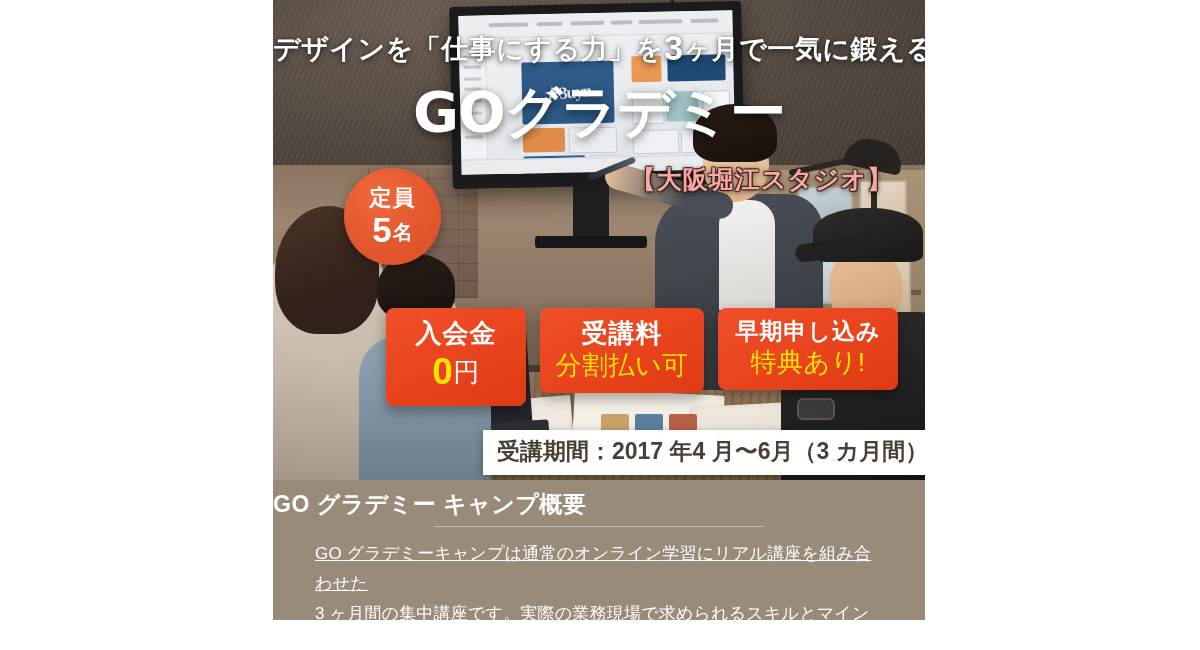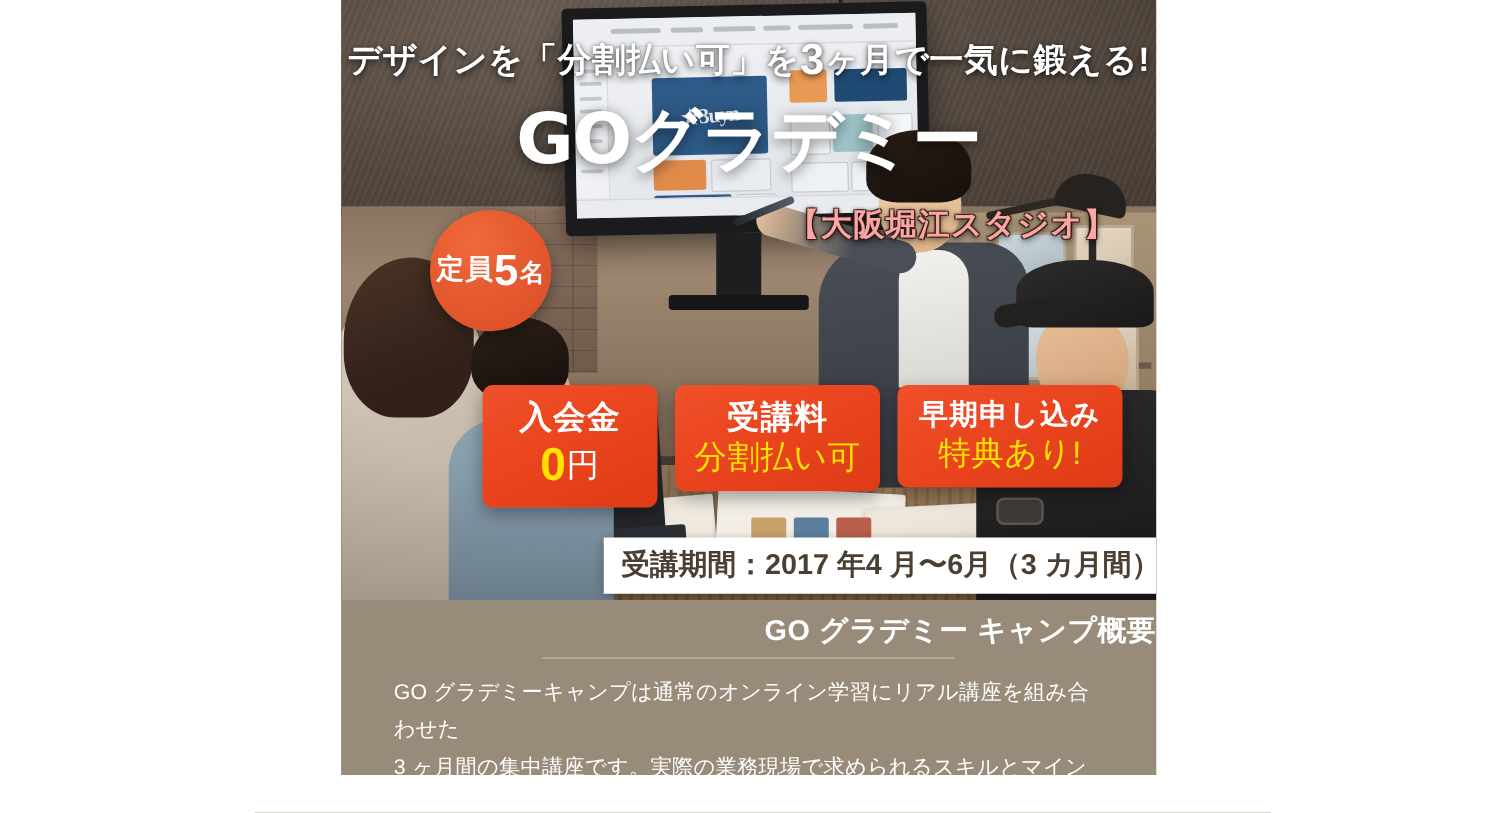--- a/index.html
+++ b/index.html
@@ -246,21 +246,21 @@
     letter-spacing:1px;
     text-shadow:0 0 3px rgba(40,28,20,.95),0 2px 6px rgba(0,0,0,.7),
                 -1px -1px 0 rgba(60,44,32,.8),1px -1px 0 rgba(60,44,32,.8),
                 -1px 1px 0 rgba(60,44,32,.8),1px 1px 0 rgba(60,44,32,.8);
   }
 
   .capacity{
     position:absolute;left:71px;top:168px;width:97px;height:97px;border-radius:50%;
     background:radial-gradient(circle at 36% 28%, #f06a3c 0%, #e55a30 45%, #dc4e26 100%);
     box-shadow:0 4px 12px rgba(0,0,0,.35);
-    display:flex;flex-direction:row;align-items:center;justify-content:center;
+    display:flex;flex-direction:column;align-items:center;justify-content:center;
     color:#fff;line-height:1;
   }
   .capacity .c-lab{font-size:22px;font-weight:700;letter-spacing:1px;margin-bottom:3px;}
   .capacity .c-val{font-size:20px;font-weight:700;text-align:right;}
   .capacity .c-val b{font-size:35px;vertical-align:-3px;margin-right:1px;}
 
   .badges{position:absolute;left:113px;top:308px;display:flex;gap:14px;align-items:flex-start;}
   .badge{
     border-radius:8px;color:#fff;text-align:center;line-height:1.12;
     background:linear-gradient(155deg,#f0502a 0%,#e8431c 55%,#dd3b16 100%);
@@ -281,30 +281,30 @@
     position:absolute;left:210px;top:430px;background:#fff;padding:6px 14px 8px;
     color:#4b3f33;font-size:23px;font-weight:700;letter-spacing:0;white-space:nowrap;
     box-shadow:0 2px 8px rgba(0,0,0,.3);
   }
 
   
   .summary{
     position:absolute;left:0;top:480px;width:652px;height:140px;background:#988b79;
   }
   .sum-title{
-    text-align:right;color:#fff;font-size:23px;font-weight:700;letter-spacing:.5px;
+    text-align:left;color:#fff;font-size:23px;font-weight:700;letter-spacing:.5px;
     padding-top:9px;
   }
   .sum-rule{
     width:330px;height:1px;background:rgba(255,255,255,.42);margin:6px auto 0;
   }
   .sum-body{
     margin:12px 42px 0;color:#fff;font-size:17px;line-height:1.75;letter-spacing:.2px;
   }
-  .sum-body p{margin:0;}
+  .sum-body p{margin:0;text-decoration:underline;}
 </style>
 </head>
 <body>
 
 <div class="stage">
   <div class="card">
 
     <div class="hero">
       <div class="photo">
         <div class="wall-top"></div>
@@ -392,21 +392,21 @@
         <div class="pm3-body"></div>
         <div class="pm3-face"></div>
         <div class="pm3-cap"></div>
         <div class="pm3-brim"></div>
         <div class="pm3-watch"></div>
 
         <div class="photo-vignette"></div>
       </div>
 
       <div class="tagline">
-        <span>デザインを「分割払い可」を</span><span class="num">3</span><span>ヶ月で一気に鍛える!</span>
+        <span>デザインを「仕事にする力」を</span><span class="num">3</span><span>ヶ月で一気に鍛える!</span>
       </div>
 
       <div class="logo-row">
         <div class="logo-text">GOグラデミー</div>
       </div>
 
       <div class="studio">【大阪堀江スタジオ】</div>
 
       <div class="capacity">
         <span class="c-lab">定員</span>

